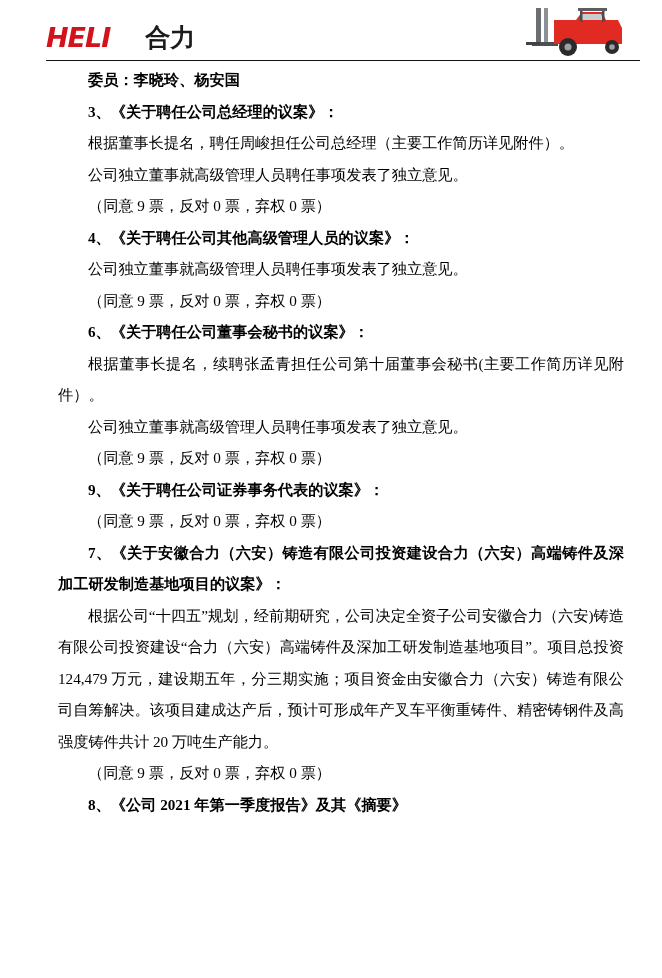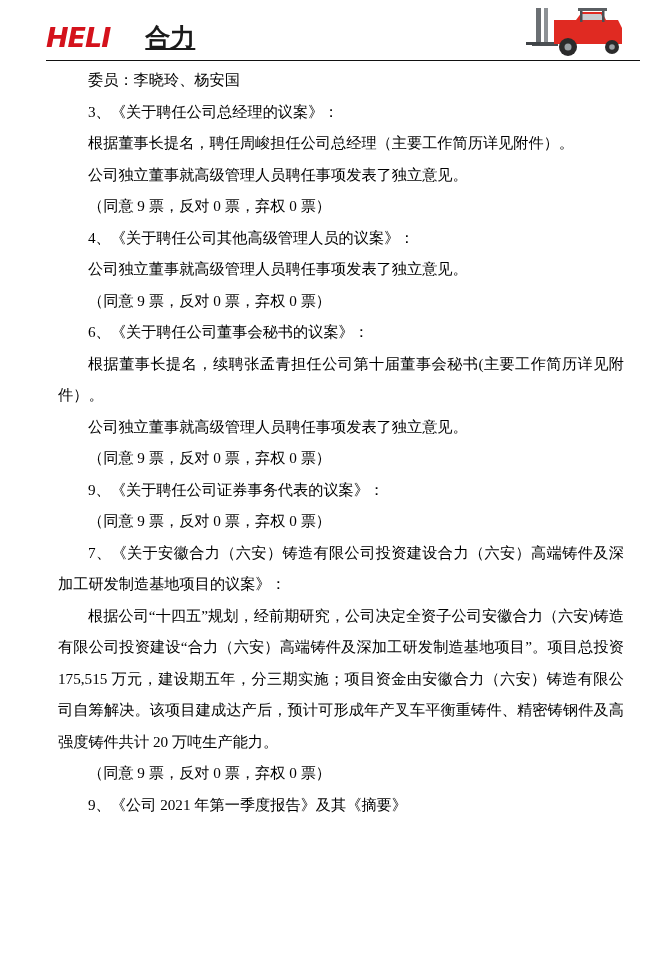--- a/index.html
+++ b/index.html
@@ -45,21 +45,20 @@
     letter-spacing: -1px;
     line-height: 1;
   }
   .logo-cn {
     font-family: "DejaVu Sans", sans-serif;
     font-weight: bold;
     font-size: 25px;
     color: #1a1a1a;
     line-height: 1;
     margin-left: 3px;
-    text-decoration: underline;
   }
   .forklift {
     position: absolute;
     right: 24px;
     top: 2px;
     width: 120px;
     height: 58px;
   }
   .rule {
     position: absolute;
@@ -77,21 +76,21 @@
     top: 64px;
     font-size: 15.2px;
     line-height: 31.5px;
     text-align: justify;
     text-justify: inter-ideograph;
   }
   .para {
     margin: 0;
     text-align: justify;
   }
-  .indent-1 { text-indent: 30px; }
+  .indent-1 { text-indent: 30px; font-weight: bold; }
   .indent-2 { text-indent: 30px; }
 </style>
 </head>
 <body>
 
 <div class="page">
 
   <div class="header">
     <div class="logo">
       <span class="logo-mark">HELI</span>
@@ -132,18 +131,18 @@
     <p class="para indent-1">4、《关于聘任公司其他高级管理人员的议案》：</p>
     <p class="para indent-2">公司独立董事就高级管理人员聘任事项发表了独立意见。</p>
     <p class="para indent-2">（同意 9 票，反对 0 票，弃权 0 票）</p>
     <p class="para indent-1">6、《关于聘任公司董事会秘书的议案》：</p>
     <p class="para indent-2">根据董事长提名，续聘张孟青担任公司第十届董事会秘书(主要工作简历详见附件）。</p>
     <p class="para indent-2">公司独立董事就高级管理人员聘任事项发表了独立意见。</p>
     <p class="para indent-2">（同意 9 票，反对 0 票，弃权 0 票）</p>
     <p class="para indent-1">9、《关于聘任公司证券事务代表的议案》：</p>
     <p class="para indent-2">（同意 9 票，反对 0 票，弃权 0 票）</p>
     <p class="para indent-1">7、《关于安徽合力（六安）铸造有限公司投资建设合力（六安）高端铸件及深加工研发制造基地项目的议案》：</p>
-    <p class="para indent-2">根据公司“十四五”规划，经前期研究，公司决定全资子公司安徽合力（六安)铸造有限公司投资建设“合力（六安）高端铸件及深加工研发制造基地项目”。项目总投资 175,515 万元，建设期五年，分三期实施；项目资金由安徽合力（六安）铸造有限公司自筹解决。该项目建成达产后，预计可形成年产叉车平衡重铸件、精密铸钢件及高强度铸件共计 20 万吨生产能力。</p>
+    <p class="para indent-2">根据公司“十四五”规划，经前期研究，公司决定全资子公司安徽合力（六安)铸造有限公司投资建设“合力（六安）高端铸件及深加工研发制造基地项目”。项目总投资 124,479 万元，建设期五年，分三期实施；项目资金由安徽合力（六安）铸造有限公司自筹解决。该项目建成达产后，预计可形成年产叉车平衡重铸件、精密铸钢件及高强度铸件共计 20 万吨生产能力。</p>
     <p class="para indent-2">（同意 9 票，反对 0 票，弃权 0 票）</p>
-    <p class="para indent-1">9、《公司 2021 年第一季度报告》及其《摘要》</p>
+    <p class="para indent-1">8、《公司 2021 年第一季度报告》及其《摘要》</p>
   </div>
 
 </div>
 
 </body></html>

